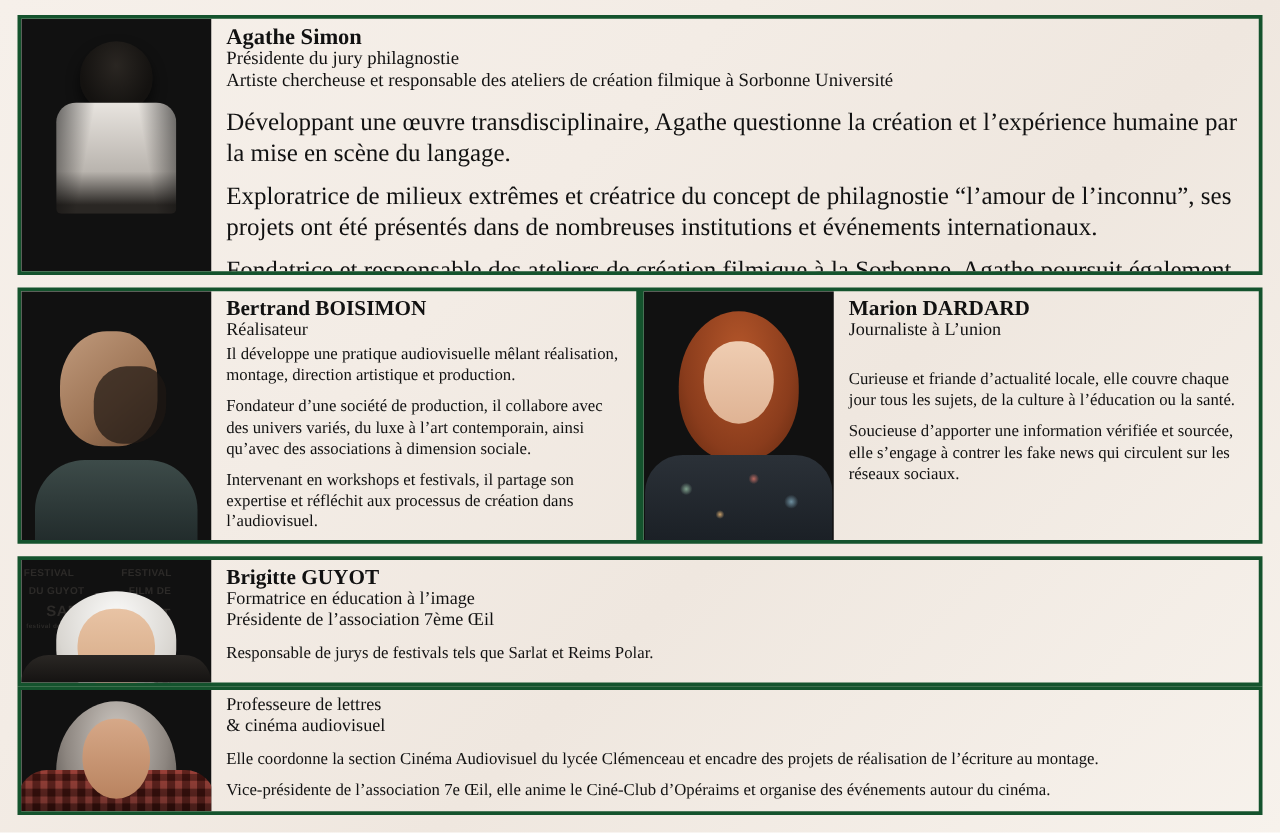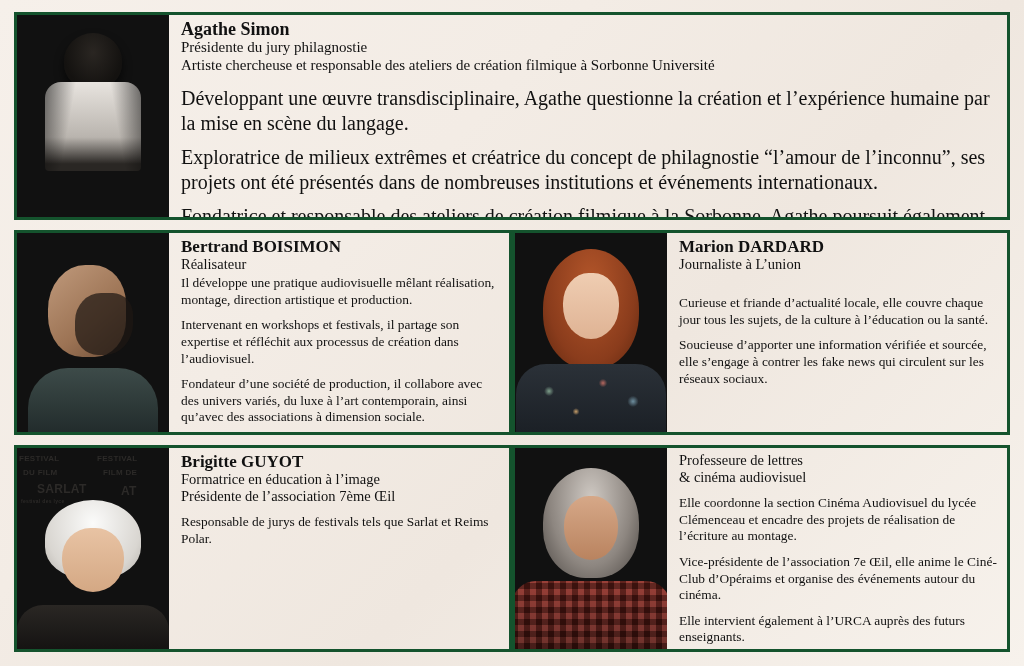--- a/index.html
+++ b/index.html
@@ -71,21 +71,21 @@
   .top-card .para { font-size: 20px; line-height: 1.26; }
 
   
   .row {
     display: flex;
     height: 205px;
   }
   .row .card { flex: 1 1 50%; }
   .row .photo { width: 152px; height: 100%; }
 
-  .row2 { height: 207px; }
+  .row2 { height: 207px; flex-direction: column; }
 
   
   .card.right .body { padding-left: 12px; }
 
   
 
   
   .ph-agathe {
     background:
       radial-gradient(ellipse 60px 40px at 52% 18%, #d8cfc6 0%, #8d847c 45%, rgba(0,0,0,0) 72%),
@@ -305,22 +305,22 @@
   <div class="row">
 
     <div class="card">
       <div class="photo ph-bertrand">
         <div class="accent"></div>
       </div>
       <div class="body">
         <div class="name">Bertrand BOISIMON</div>
         <div class="role">Réalisateur</div>
         <div class="para" style="margin-top:2px">Il développe une pratique audiovisuelle mêlant réalisation, montage, direction artistique et production.</div>
+        <div class="para">Fondateur d’une société de production, il collabore avec des univers variés, du luxe à l’art contemporain, ainsi qu’avec des associations à dimension sociale.</div>
         <div class="para">Intervenant en workshops et festivals, il partage son expertise et réfléchit aux processus de création dans l’audiovisuel.</div>
-        <div class="para">Fondateur d’une société de production, il collabore avec des univers variés, du luxe à l’art contemporain, ainsi qu’avec des associations à dimension sociale.</div>
       </div>
     </div>
 
     <div class="card right">
       <div class="photo ph-marion">
         <div class="accent"></div>
       </div>
       <div class="body">
         <div class="name">Marion DARDARD</div>
         <div class="role">Journaliste à L’union</div>
@@ -330,21 +330,21 @@
     </div>
 
   </div>
 
   <div class="row row2">
 
     <div class="card">
       <div class="photo ph-brigitte">
         <div class="bd">
           <span style="left:2px; top:6px;">FESTIVAL</span>
-          <span style="left:6px; top:20px;">DU FILM</span>
+          <span style="left:6px; top:20px;">DU GUYOT</span>
           <span style="left:20px; top:34px; font-size:12px;">SARLAT</span>
           <span style="left:80px; top:6px;">FESTIVAL</span>
           <span style="left:86px; top:20px;">FILM DE</span>
           <span style="left:104px; top:36px; font-size:12px;">AT</span>
           <span style="left:104px; top:84px;">FES</span>
           <span style="left:98px; top:96px;">DU FI</span>
           <span style="left:4px; top:50px; font-size:5px;">festival des lyce</span>
         </div>
         <div class="accent"></div>
       </div>

